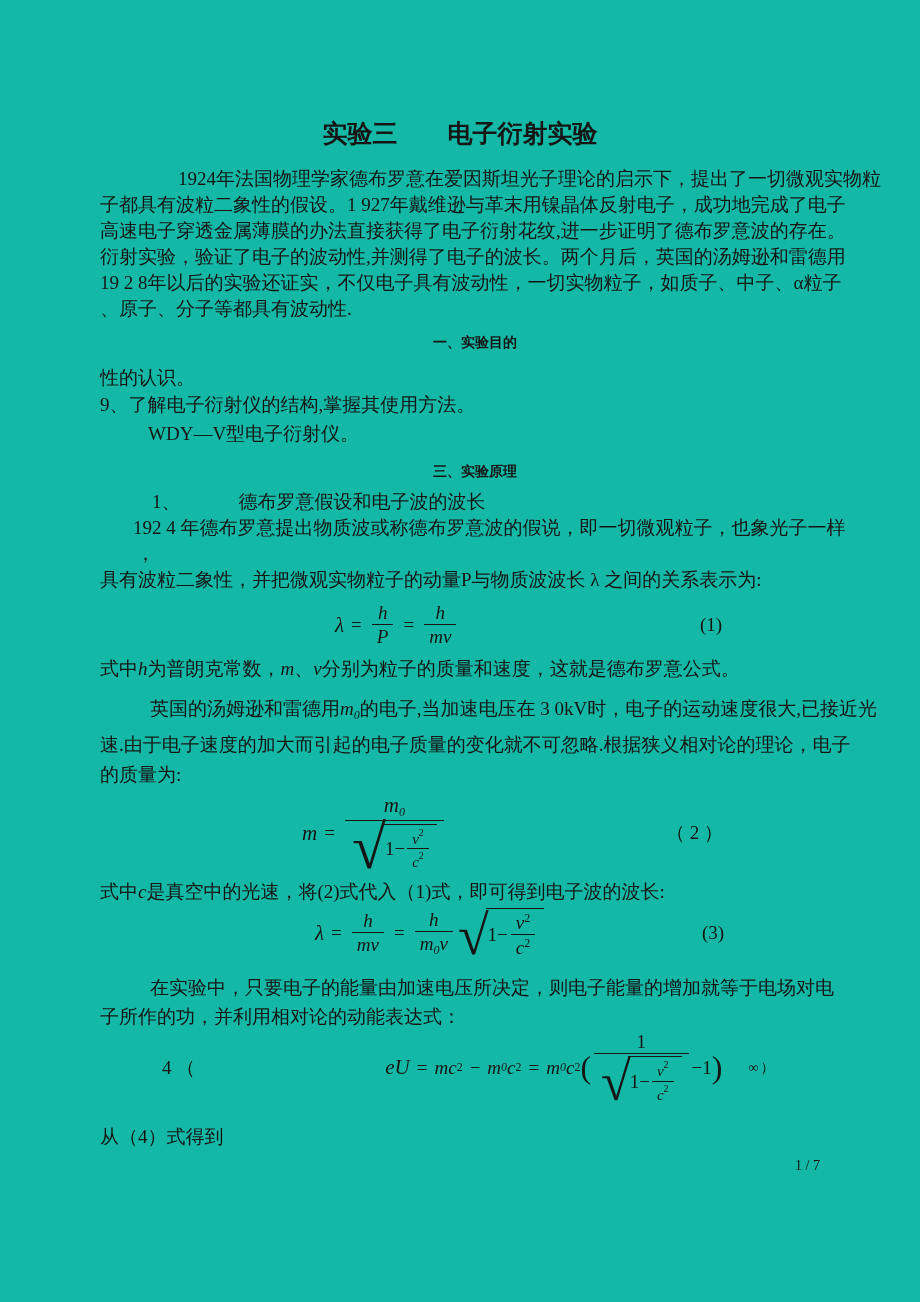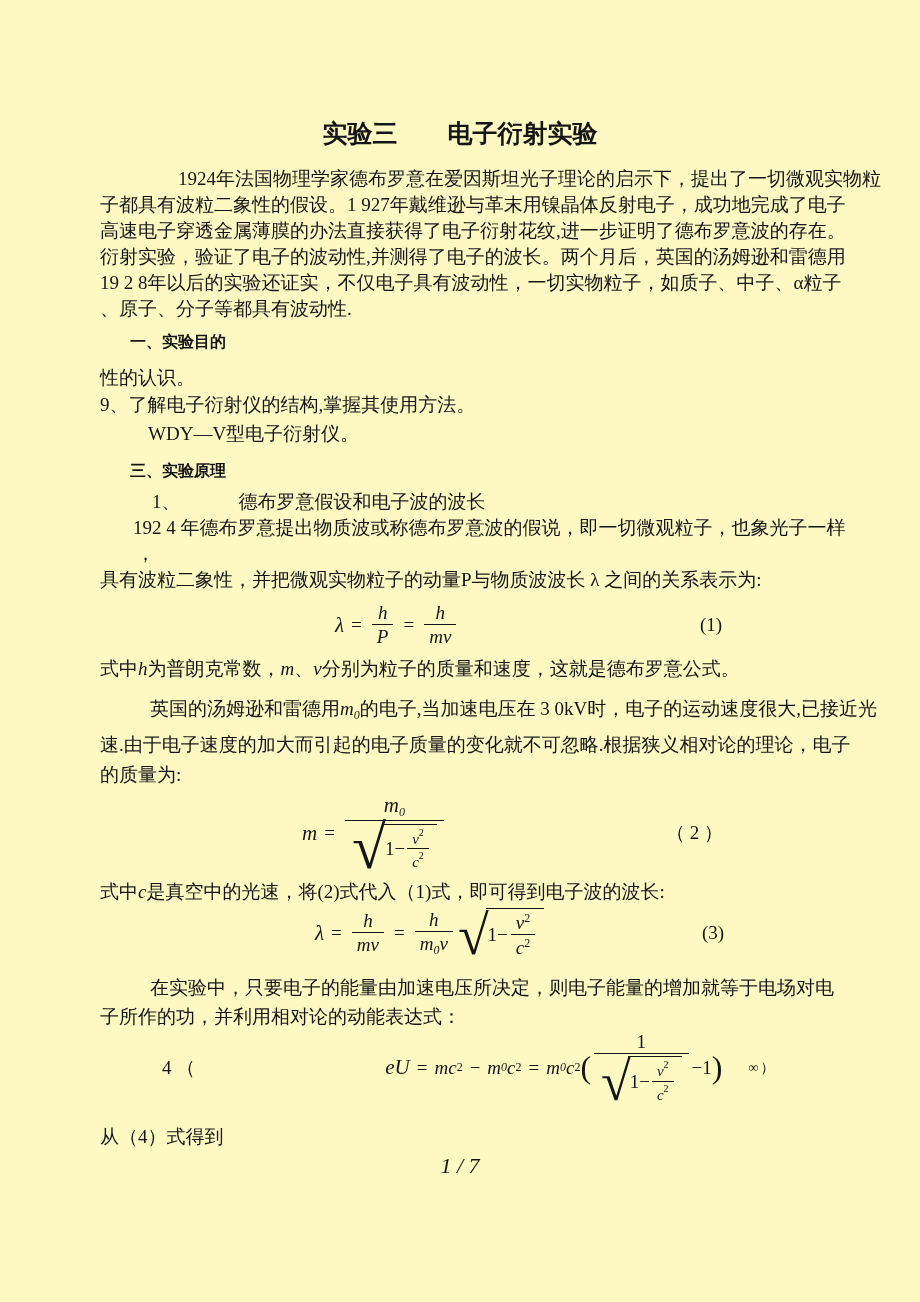--- a/index.html
+++ b/index.html
@@ -1,19 +1,19 @@
 <!DOCTYPE html>
 <html><head>
 <meta charset="utf-8">
 <style>
   html,body{margin:0;padding:0;background:#ffffff;}
   .page{
     position:relative;
     width:920px;height:1302px;
-    background:#fef9c3;
+    background:#14b8a6;
     color:#151515;
     font-family:"Liberation Serif","DejaVu Serif",serif;
     overflow:hidden;
   }
   .content{padding:116px 100px 0 100px;}
   .title{
     text-align:center;
     font-family:"Liberation Sans","DejaVu Sans",sans-serif;
     font-weight:bold;
     font-size:25px;
@@ -33,24 +33,25 @@
   .ind50{padding-left:50px;}
   .ind48{padding-left:48px;}
   .ind36{padding-left:36px;}
   .ind33{padding-left:33px;}
   .mt2{margin-top:2px;}  .mt4{margin-top:4px;}  .mt6{margin-top:6px;}
   .mt8{margin-top:8px;} .mt12{margin-top:12px;}
   .mt14{margin-top:14px;} .mt16{margin-top:16px;} .mt18{margin-top:18px;}
   .hsec{
     font-family:"Liberation Sans","DejaVu Sans",sans-serif;
     font-weight:bold;
-    font-size:16px;
+    font-size:14px;
     line-height:32px;
     padding-left:30px;
     white-space:pre;
+    text-align:center;
   }
   .subnum{margin-right:58px;}
   
   .mi{font-style:italic;font-family:"Liberation Serif","DejaVu Serif",serif;}
   .big{font-size:21px;}
   .eqsign{margin:0 7px;}
   .msub{font-size:12px;vertical-align:-4px;}
   .msup{font-size:12px;vertical-align:7px;}
   .msup2{font-size:10px;vertical-align:8px;}
   .frac{display:inline-flex;flex-direction:column;align-items:center;vertical-align:middle;margin:0 3px;}
@@ -66,21 +67,21 @@
   .eqrow{position:relative;display:flex;align-items:center;font-size:19px;}
   .h56{height:56px;} .h78{height:78px;} .h52{height:52px;} .h74{height:74px;}
   .eqbody{display:inline-flex;align-items:center;}
   .ml235{margin-left:235px;} .ml202{margin-left:202px;} .ml215{margin-left:215px;}
   .f4pre{margin-left:62px;}
   .f4gap{margin-left:190px;}
   .eqlabel{position:absolute;top:50%;transform:translateY(-50%);font-size:19px;white-space:pre;}
   .lab1{left:600px;} .lab2{left:566px;} .lab3{left:602px;}
   .bigp{font-size:32px;font-weight:400;line-height:0.8;vertical-align:middle;}
   .f4suffix{font-size:14px;margin-left:26px;letter-spacing:2px;}
-  .footer{text-align:center;font-size:22px;line-height:24px;font-style:italic;}
+  .footer{text-align:right;font-size:14px;line-height:24px;}
 </style>
 </head>
 <body>
 
 <div class="page">
   <div class="content">
 
     <div class="title">实验三　　电子衍射实验</div>
 
     <div class="para mt16">

